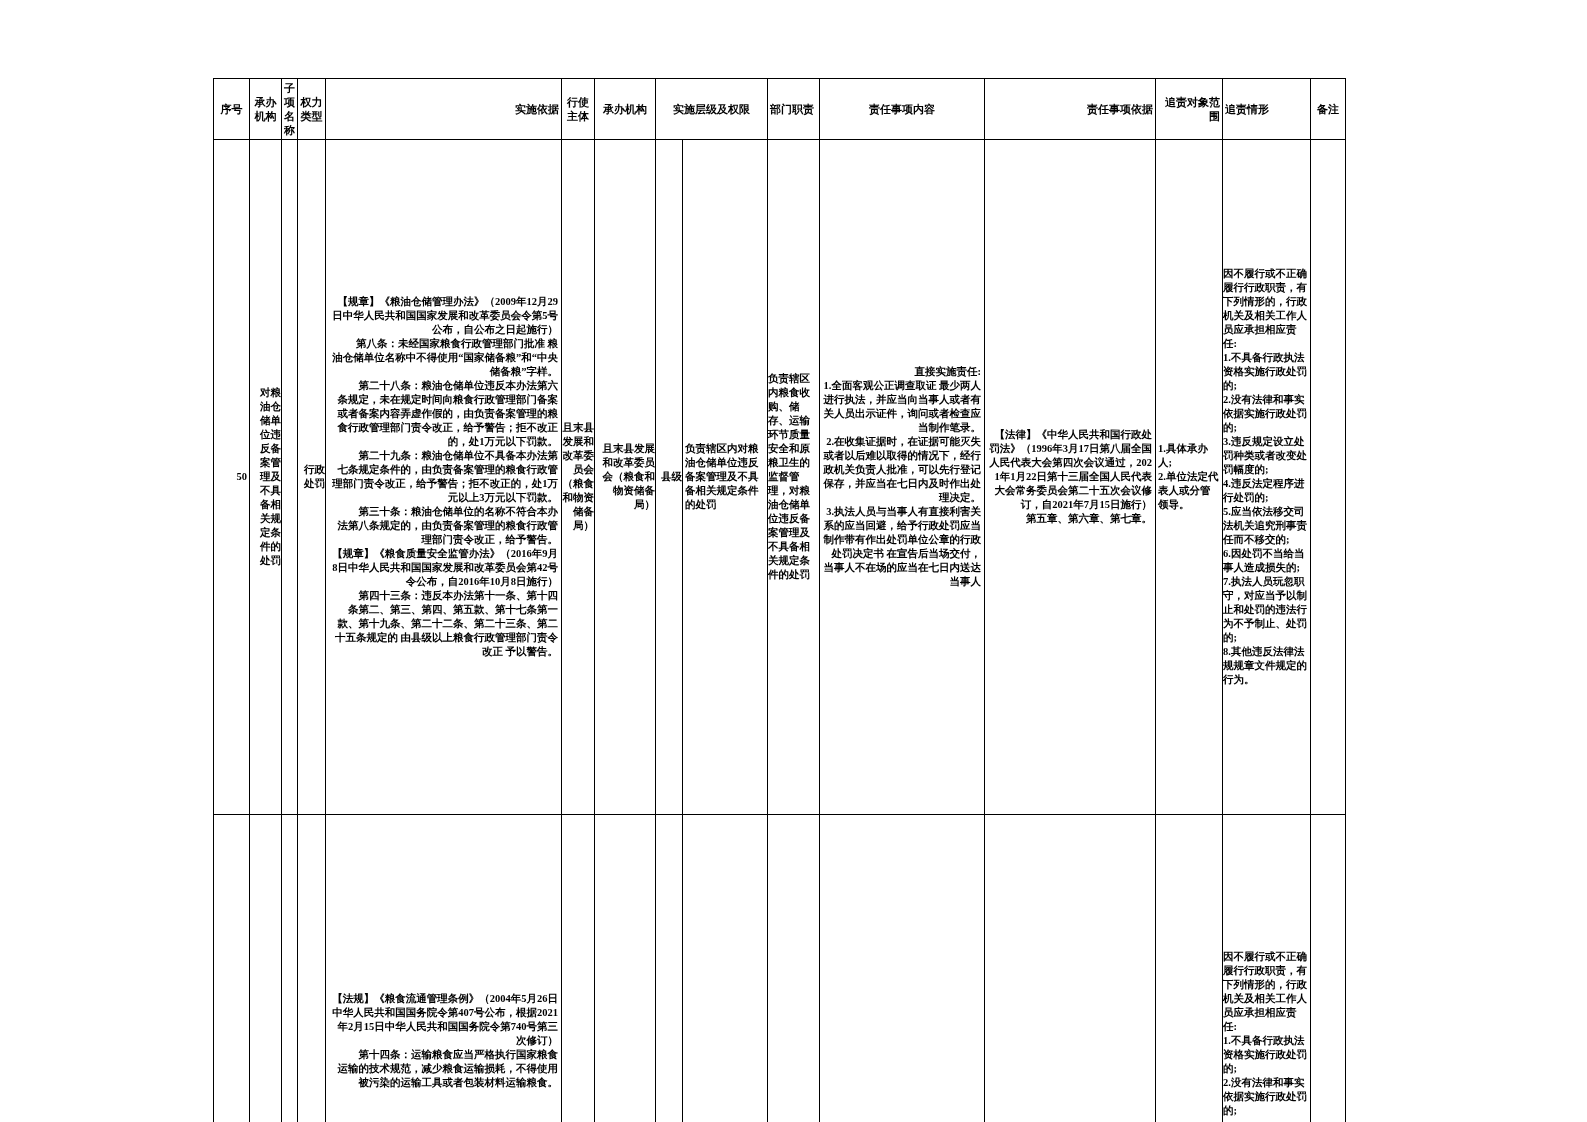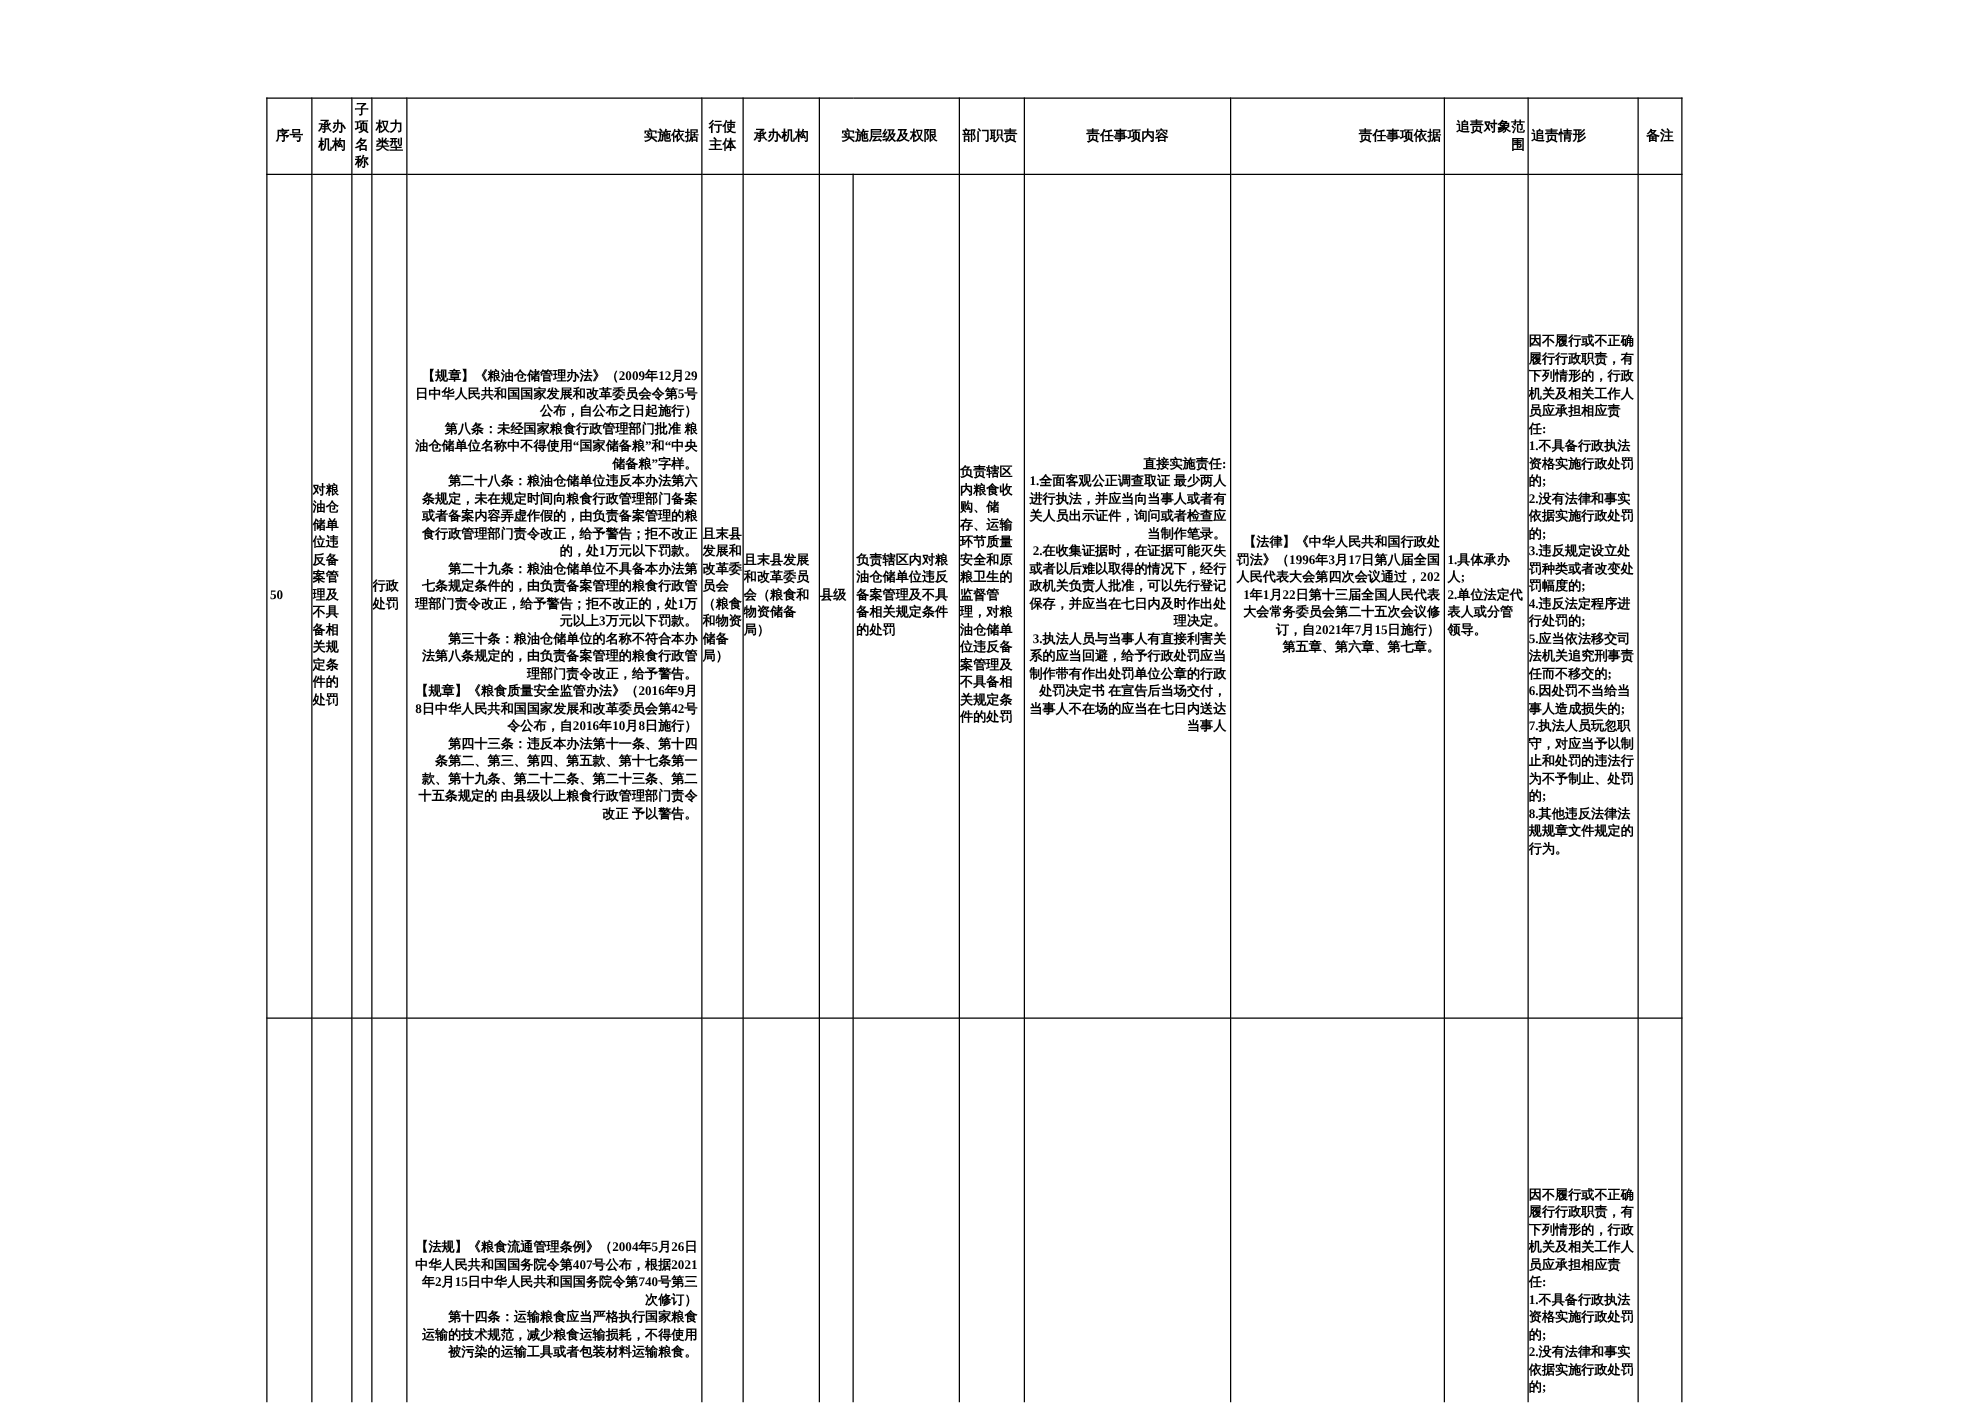--- a/index.html
+++ b/index.html
@@ -21,21 +21,21 @@
   th, td {
     border:1px solid #000; font-weight:bold;
     font-size:10.5px; line-height:14px; color:#000;
     vertical-align:middle; overflow:hidden; padding:2px;
     word-break:break-all;
   }
   th { font-size:11px; line-height:14px; text-align:center; }
   tr.header-row { height:47px; }
   tr.data-row-1 { height:675px; }
   tr.data-row-2 { height:630px; }
-  td.center { text-align:left; }
+  td.center { text-align:right; }
   td.left { text-align:left; }
   td.pre { white-space:pre-wrap; }
   td.tight { padding:1px 0; }
   td.pad3 { padding:2px 3px;text-align:right; }
   td.top { vertical-align:top; }
   td.pt-impl { padding-top:177px; }
   td.pt-sit { padding-top:135px; }
 </style>
 </head>
 <body>

